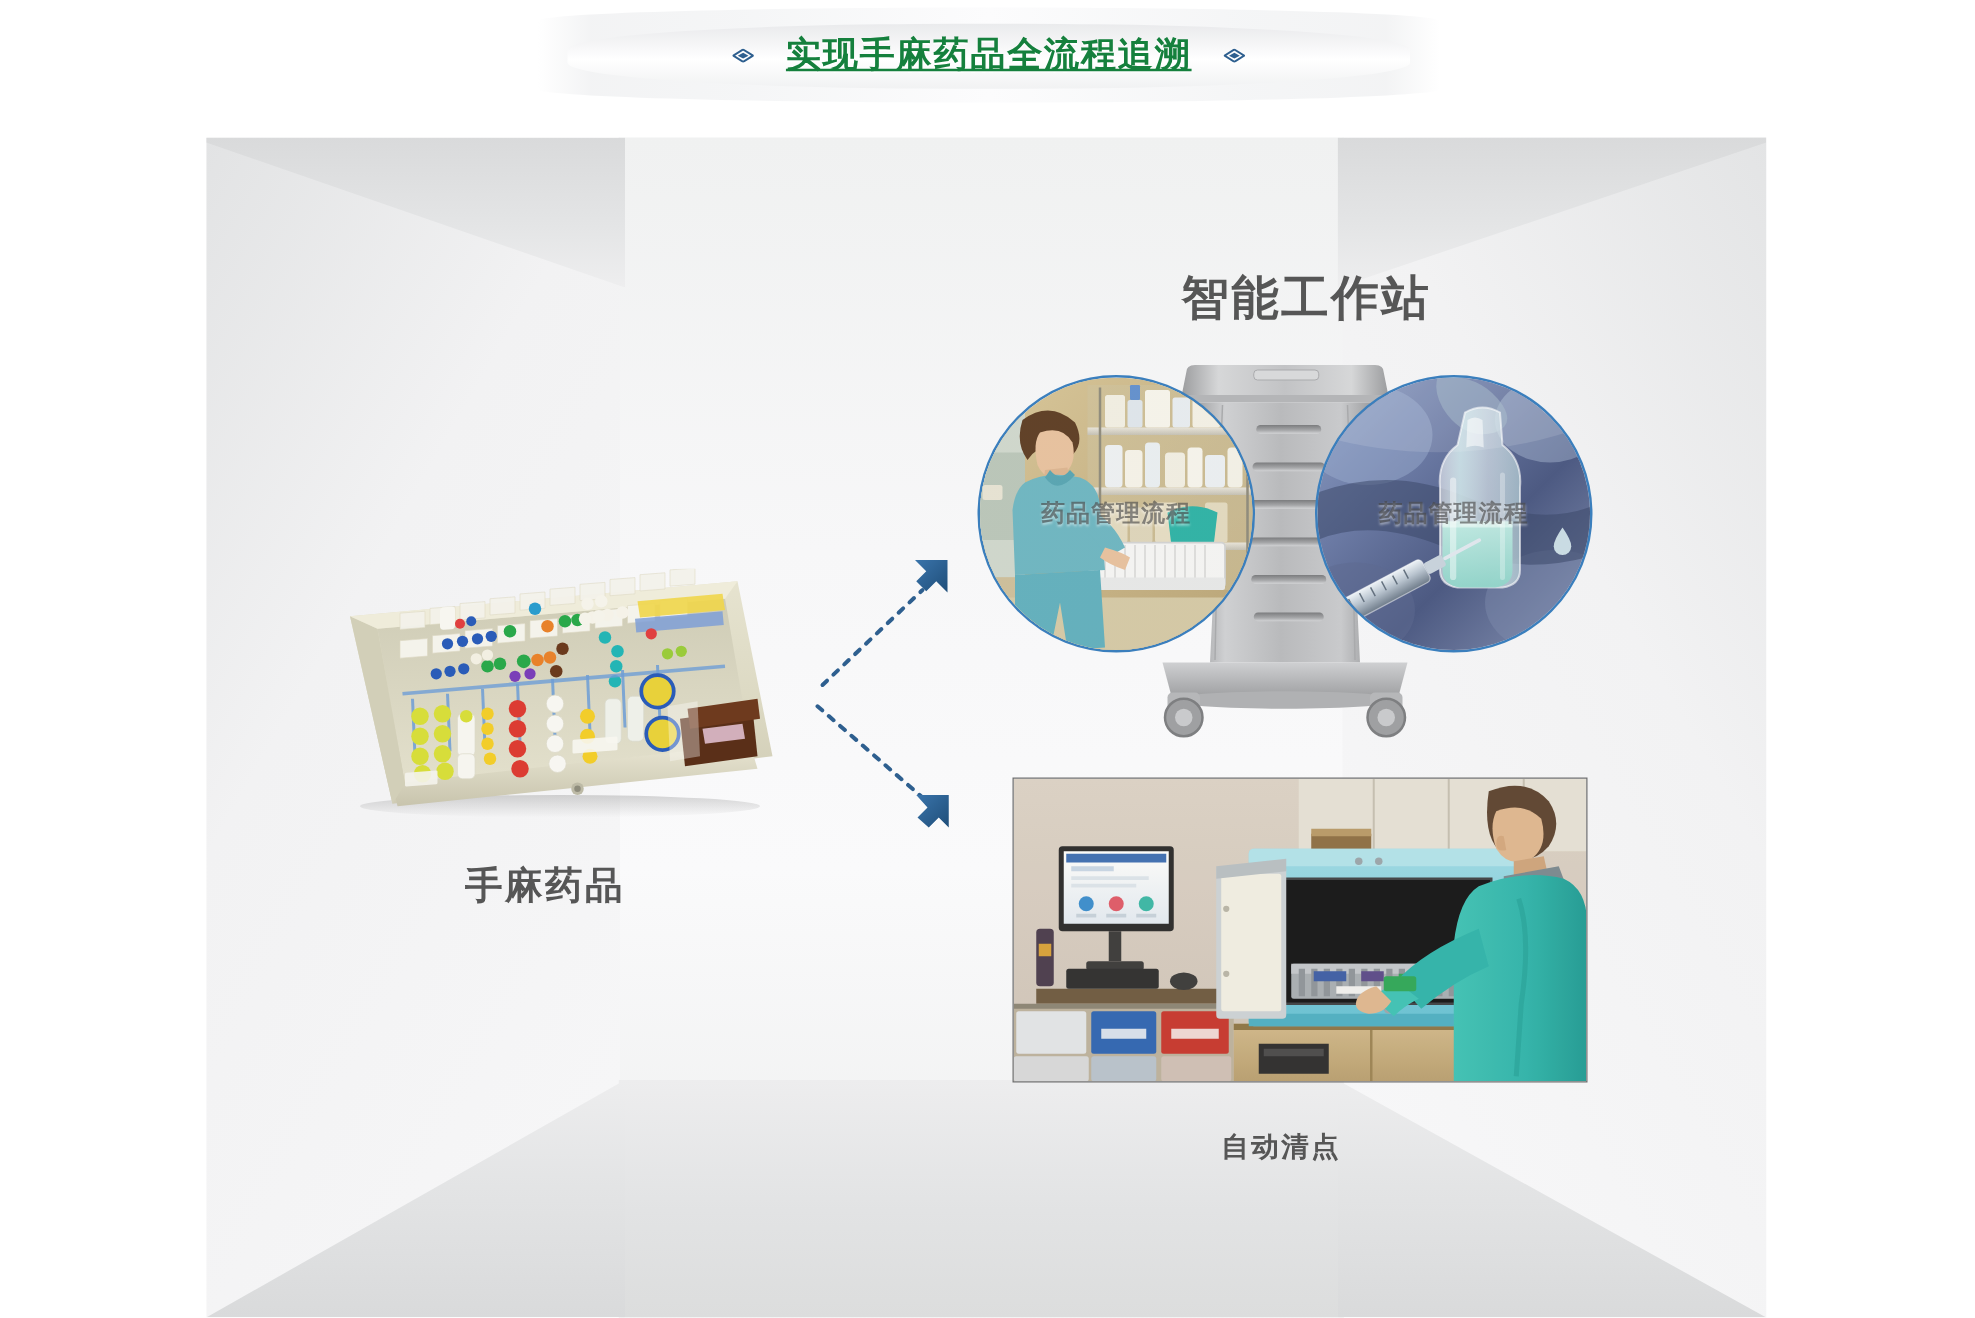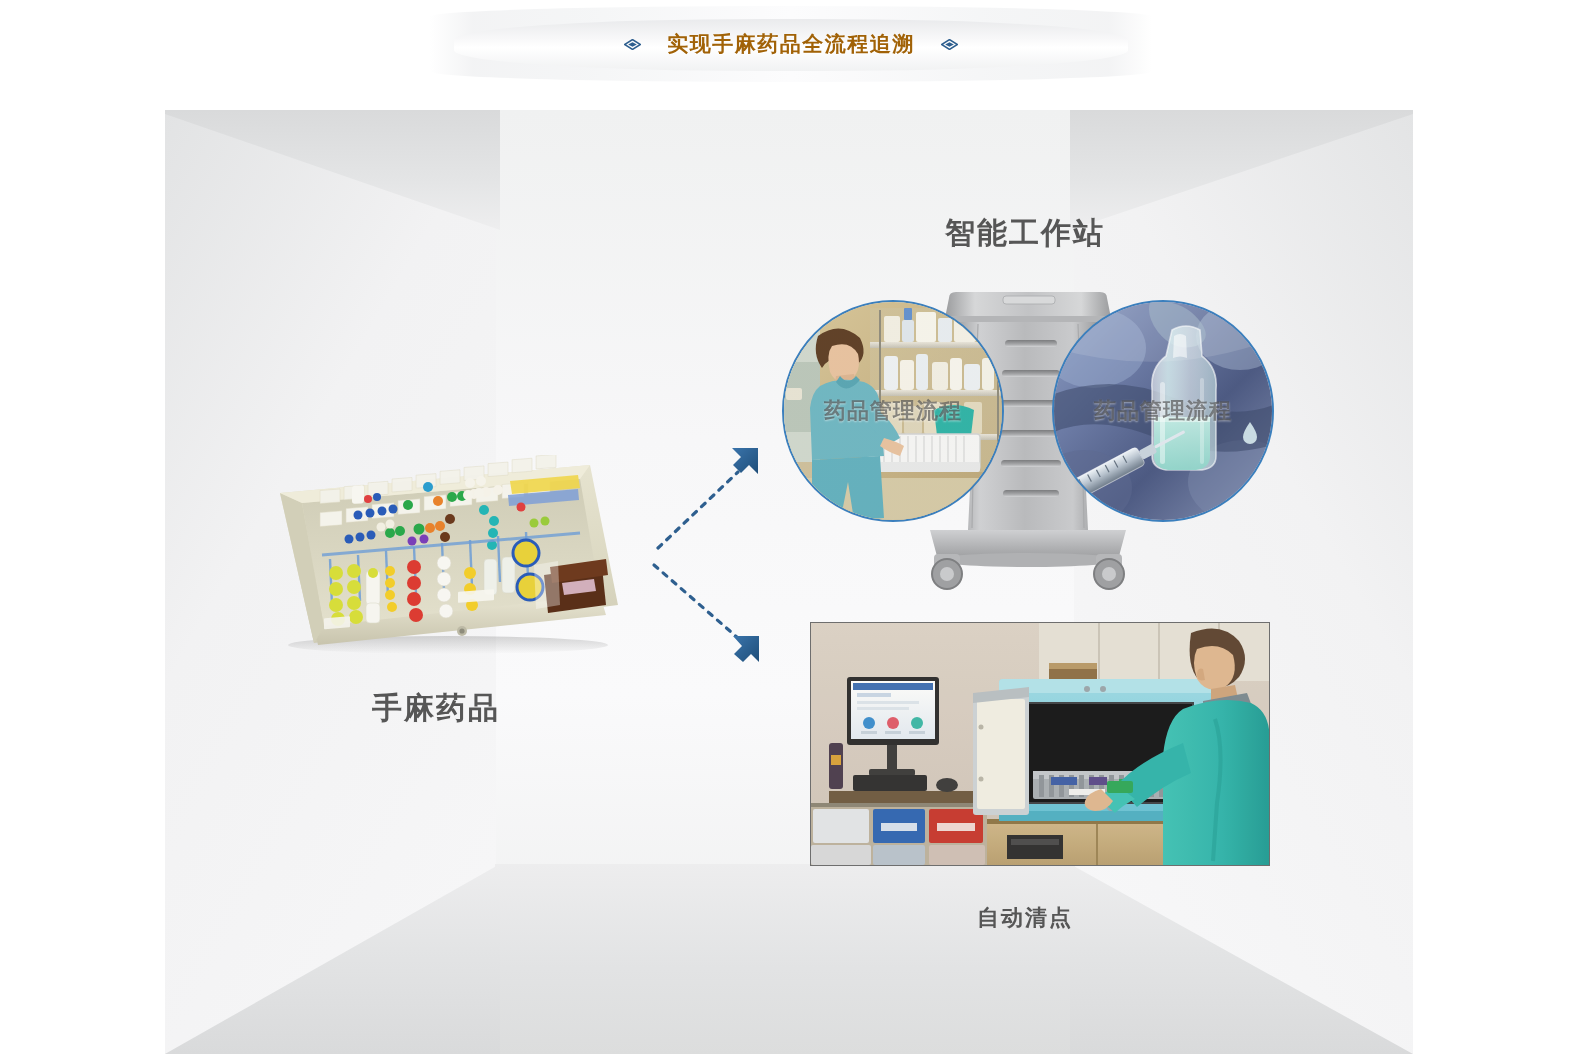--- a/index.html
+++ b/index.html
@@ -38,23 +38,24 @@
   }
   .title-row {
     position: absolute; inset: 0;
     display: flex; align-items: center; justify-content: center; gap: 26px;
   }
   .diamond {
     width: 17px; height: 11px; position: relative; flex: none;
   }
   .diamond svg { display: block; }
   .main-title {
-    font-size: 21px; font-weight: bold; letter-spacing: 1.5px;
-    color: #a16207; white-space: nowrap;
+    font-size: 28px; font-weight: bold; letter-spacing: 1.5px;
+    color: #15803d; white-space: nowrap;
     text-shadow: 0 1px 0 rgba(255,255,255,0.9);
+    text-decoration: underline;
   }
 
   
   .stage { position: absolute; left: 165px; top: 110px; width: 1248px; height: 944px; }
   .stage .back-wall {
     position: absolute; left: 330px; top: 0; width: 580px; height: 944px;
     background: linear-gradient(180deg, #f0f1f1 0%, #f7f7f8 35%, #fafafb 62%, #eceded 100%);
   }
   .stage .left-wall {
     position: absolute; left: 0; top: 0; width: 331px; height: 944px;
@@ -92,37 +93,37 @@
 
   
   .arrows { position: absolute; left: 620px; top: 430px; width: 190px; height: 250px; }
 
   
   .caption {
     position: absolute; font-weight: bold; color: #565656;
     letter-spacing: 2px; white-space: nowrap;
   }
   .caption.tray { left: 372px; top: 688px; font-size: 30px; }
-  .caption.station { left: 945px; top: 213px; font-size: 30px; text-align: center; }
+  .caption.station { left: 945px; top: 213px; font-size: 38px; text-align: center; }
   .caption.cabinet { left: 977px; top: 903px; font-size: 22px; }
 
   
   .tray-wrap { position: absolute; left: 262px; top: 455px; width: 360px; height: 200px; }
 
   
   .station-wrap { position: absolute; left: 778px; top: 278px; width: 500px; height: 320px; }
   .circle-photo {
     position: absolute; border-radius: 50%; overflow: hidden;
     border: 2px solid #3b7fbd;
   }
   .circle-left  { left: 4px;   top: 22px; width: 222px; height: 222px; }
   .circle-right { left: 274px; top: 22px; width: 222px; height: 222px; }
   .circle-cap {
     position: absolute; left: 0; right: 0; top: 50%; transform: translateY(-50%);
-    text-align: center; font-size: 22px; font-weight: bold;
+    text-align: center; font-size: 19px; font-weight: bold;
     color: rgba(70,70,70,0.62); letter-spacing: 1px;
     text-shadow: 0 1px 2px rgba(255,255,255,0.5);
   }
 
   
   .cabinet-wrap {
     position: absolute; left: 810px; top: 622px; width: 460px; height: 244px;
     overflow: hidden; border: 1px solid #6e6e6e;
   }
   svg { display: block; }

